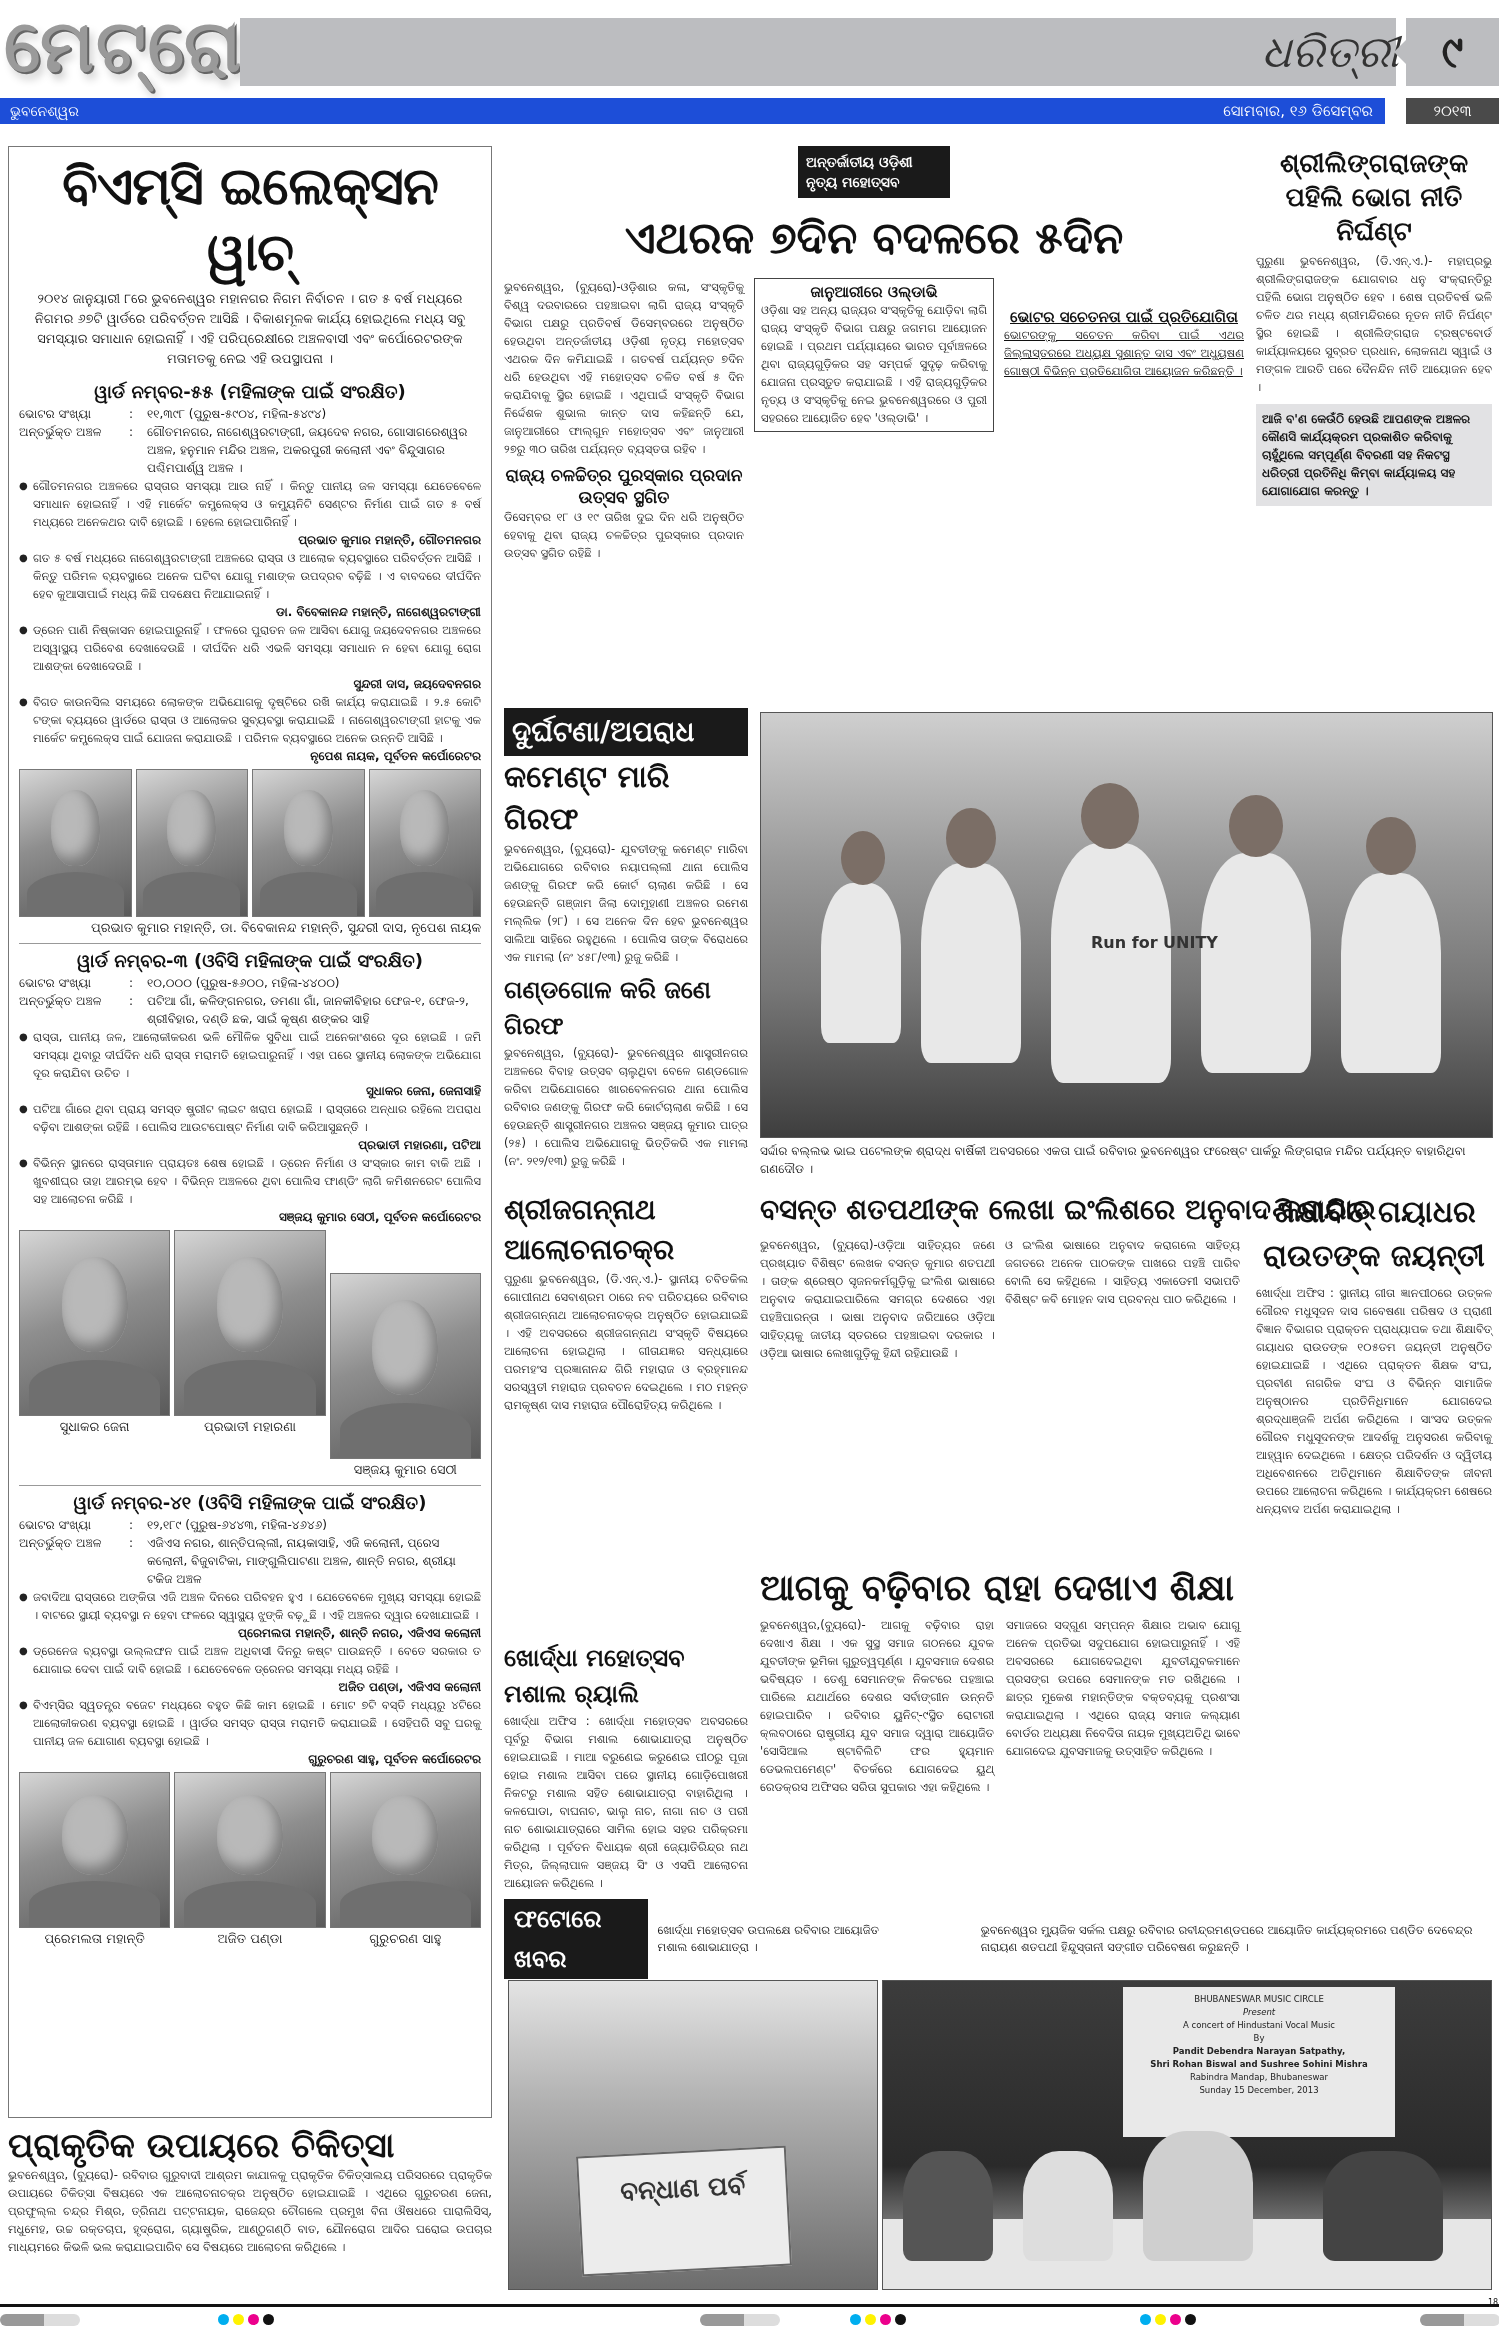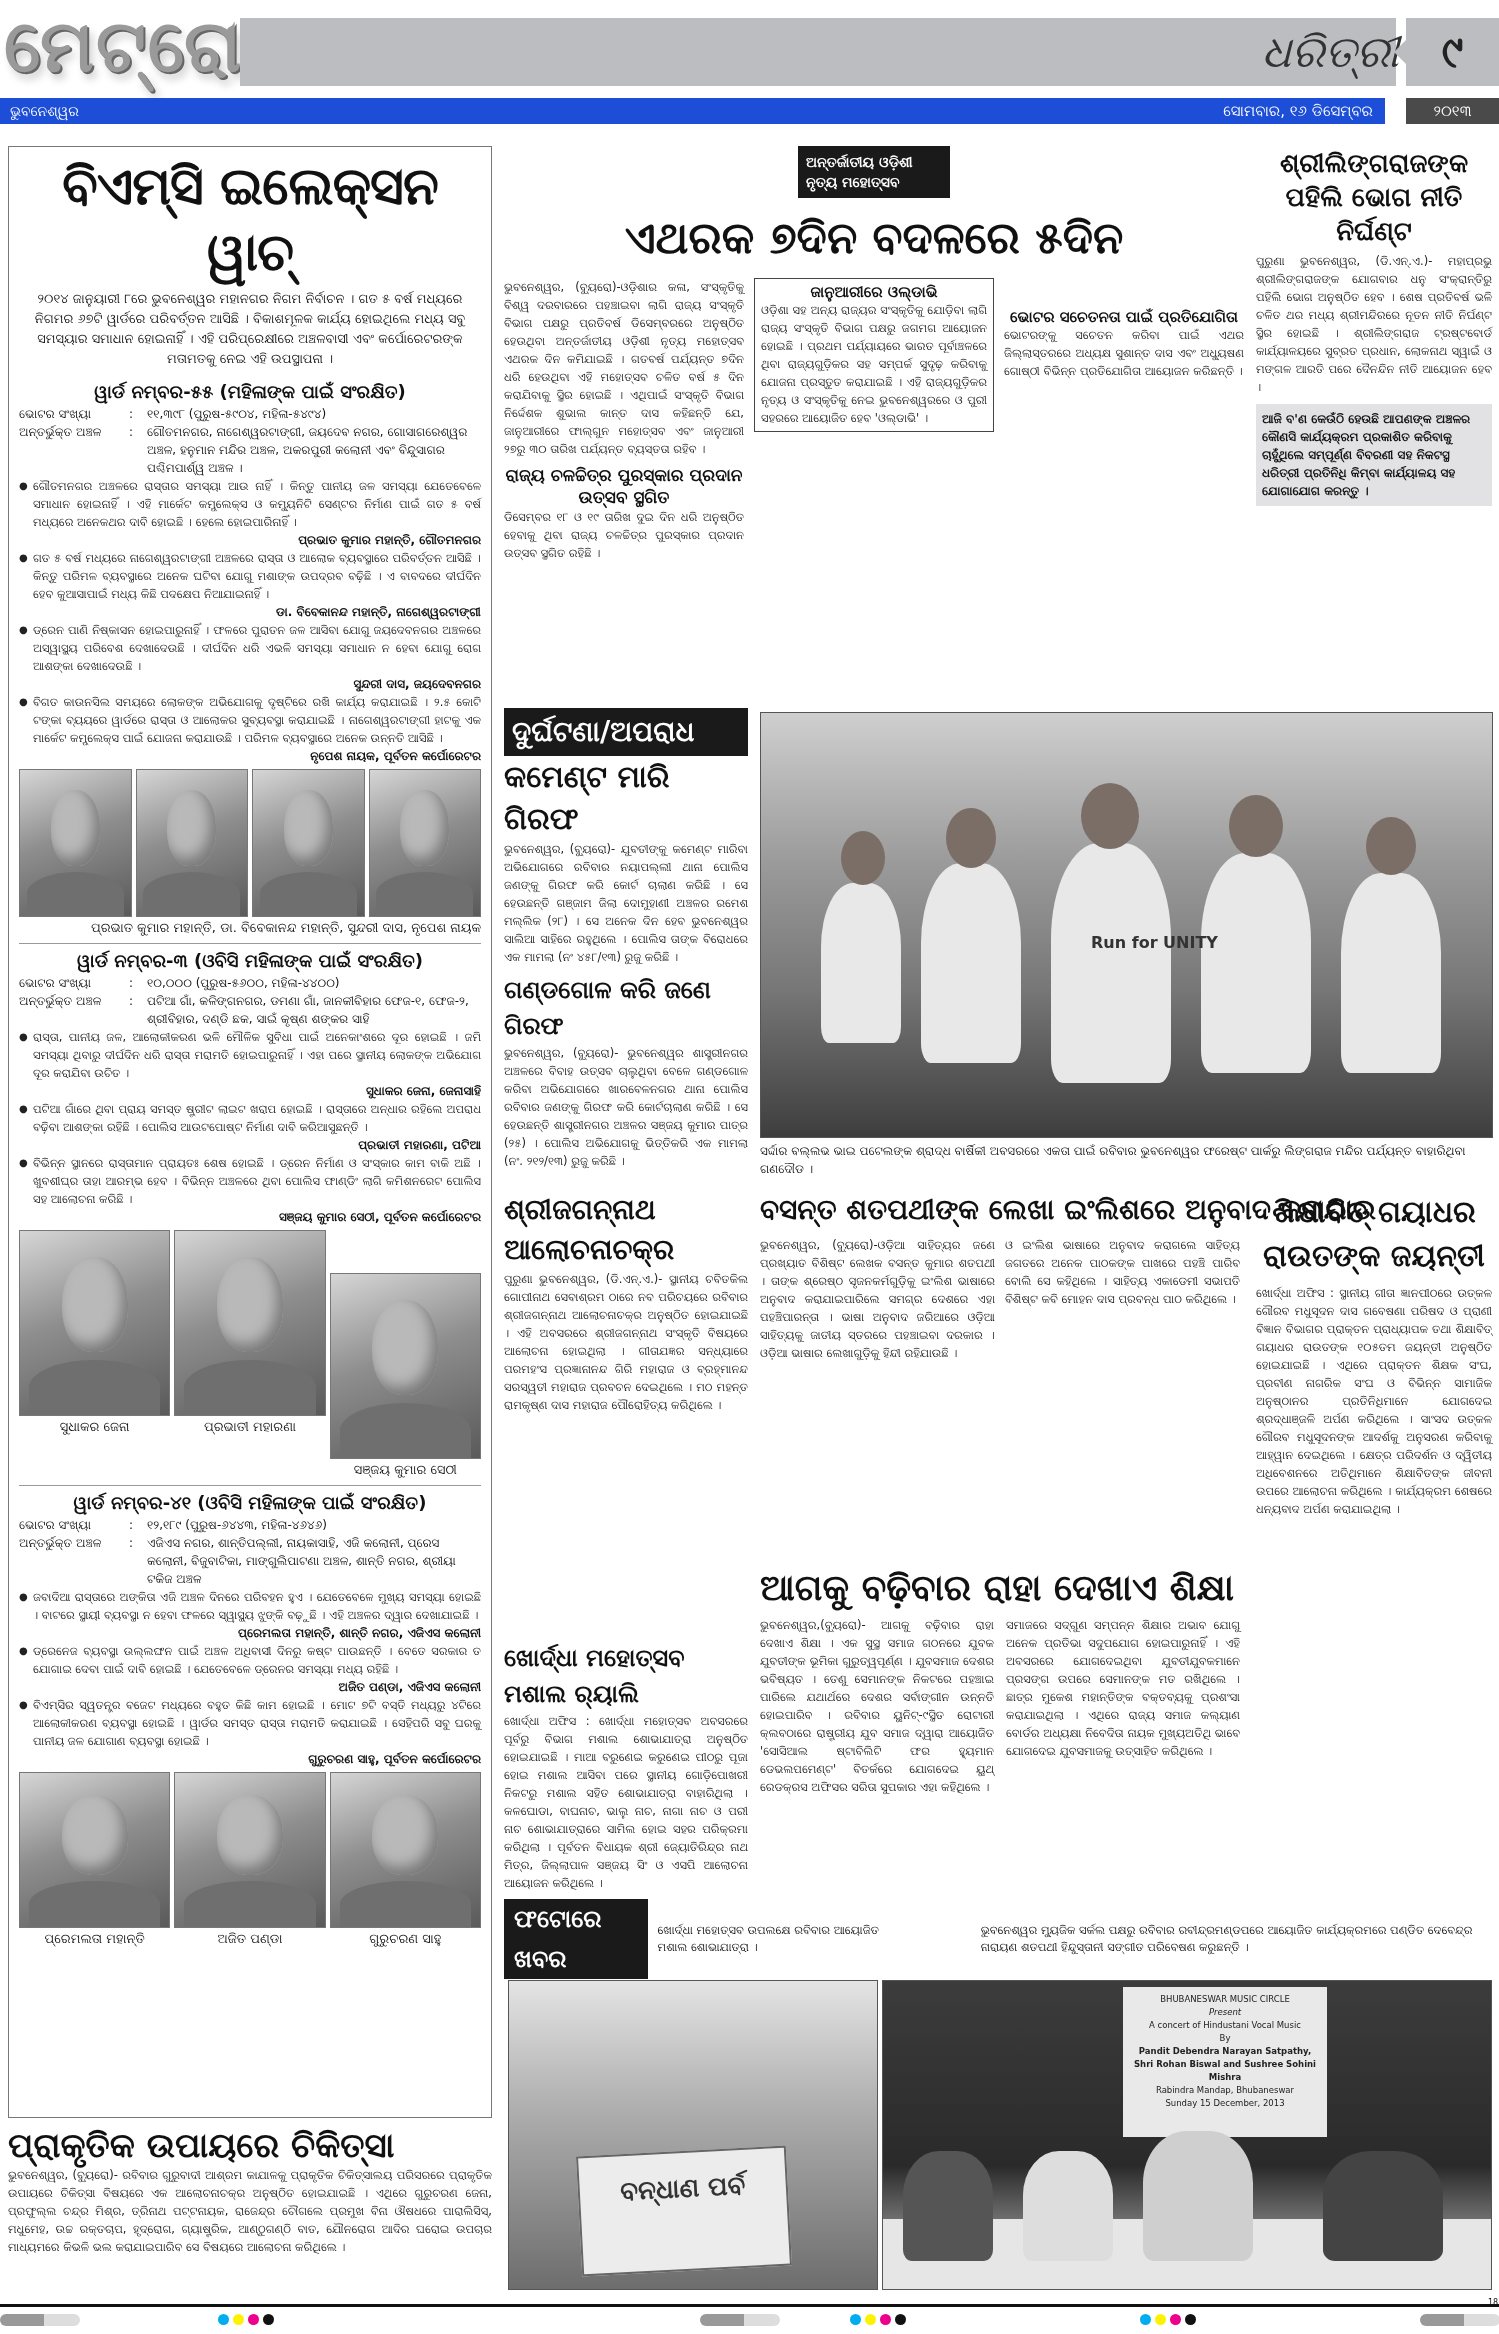--- a/index.html
+++ b/index.html
@@ -225,21 +225,21 @@
       <p class="p">ଭୁବନେଶ୍ୱର, (ବ୍ୟୁରୋ)-ଓଡ଼ିଶାର କଳା, ସଂସ୍କୃତିକୁ ବିଶ୍ୱ ଦରବାରରେ ପହଞ୍ଚାଇବା ଲାଗି ରାଜ୍ୟ ସଂସ୍କୃତି ବିଭାଗ ପକ୍ଷରୁ ପ୍ରତିବର୍ଷ ଡିସେମ୍ବରରେ ଅନୁଷ୍ଠିତ ହେଉଥିବା ଅନ୍ତର୍ଜାତୀୟ ଓଡ଼ିଶୀ ନୃତ୍ୟ ମହୋତ୍ସବ ଏଥରକ ଦିନ କମିଯାଇଛି । ଗତବର୍ଷ ପର୍ଯ୍ୟନ୍ତ ୭ଦିନ ଧରି ହେଉଥିବା ଏହି ମହୋତ୍ସବ ଚଳିତ ବର୍ଷ ୫ ଦିନ କରାଯିବାକୁ ସ୍ଥିର ହୋଇଛି । ଏଥିପାଇଁ ସଂସ୍କୃତି ବିଭାଗ ନିର୍ଦ୍ଦେଶକ ଶୁଭାଲ କାନ୍ତ ଦାସ କହିଛନ୍ତି ଯେ, ଜାନୁଆରୀରେ ଫାଲ୍ଗୁନ ମହୋତ୍ସବ ଏବଂ ଜାନୁଆରୀ ୨୭ରୁ ୩୦ ତାରିଖ ପର୍ଯ୍ୟନ୍ତ ବ୍ୟସ୍ତତା ରହିବ ।</p>
       <h3 class="headline-s" style="text-align:center; font-size:17px; line-height:22px; margin-top:6px;">ରାଜ୍ୟ ଚଳଚ୍ଚିତ୍ର ପୁରସ୍କାର ପ୍ରଦାନ ଉତ୍ସବ ସ୍ଥଗିତ</h3>
       <p class="p">ଡିସେମ୍ବର ୧୮ ଓ ୧୯ ତାରିଖ ଦୁଇ ଦିନ ଧରି ଅନୁଷ୍ଠିତ ହେବାକୁ ଥିବା ରାଜ୍ୟ ଚଳଚ୍ଚିତ୍ର ପୁରସ୍କାର ପ୍ରଦାନ ଉତ୍ସବ ସ୍ଥଗିତ ରହିଛି ।</p>
     </div>
     <div style="width:240px;">
       <div class="bordered" style="padding:4px 6px;">
         <h4 style="font-size:15px; font-weight:bold; text-align:center;">ଜାନୁଆରୀରେ ଓଲ୍ଡାଭି</h4>
         <p class="p">ଓଡ଼ିଶା ସହ ଅନ୍ୟ ରାଜ୍ୟର ସଂସ୍କୃତିକୁ ଯୋଡ଼ିବା ଲାଗି ରାଜ୍ୟ ସଂସ୍କୃତି ବିଭାଗ ପକ୍ଷରୁ ଜଗମଗ ଆୟୋଜନ ହୋଇଛି । ପ୍ରଥମ ପର୍ଯ୍ୟାୟରେ ଭାରତ ପୂର୍ବାଞ୍ଚଳରେ ଥିବା ରାଜ୍ୟଗୁଡ଼ିକର ସହ ସମ୍ପର୍କ ସୁଦୃଢ଼ କରିବାକୁ ଯୋଜନା ପ୍ରସ୍ତୁତ କରାଯାଇଛି । ଏହି ରାଜ୍ୟଗୁଡ଼ିକର ନୃତ୍ୟ ଓ ସଂସ୍କୃତିକୁ ନେଇ ଭୁବନେଶ୍ୱରରେ ଓ ପୁରୀ ସହରରେ ଆୟୋଜିତ ହେବ 'ଓଲ୍ଡାଭି' ।</p>
       </div>
     </div>
-    <div style="width:240px;">
+    <div style="width:240px;text-decoration:underline;">
       <h4 style="font-size:15px; font-weight:bold; text-align:center; margin-top:30px;">ଭୋଟର ସଚେତନତା ପାଇଁ ପ୍ରତିଯୋଗିତା</h4>
       <p class="p">ଭୋଟରଙ୍କୁ ସଚେତନ କରିବା ପାଇଁ ଏଥର ଜିଲ୍ଲାସ୍ତରରେ ଅଧ୍ୟକ୍ଷ ସୁଶାନ୍ତ ଦାସ ଏବଂ ଅଧ୍ୟୁଷଣ ଗୋଷ୍ଠୀ ବିଭିନ୍ନ ପ୍ରତିଯୋଗିତା ଆୟୋଜନ କରିଛନ୍ତି ।</p>
     </div>
   </div>
 </section>
 
 <section class="col" style="left:1256px; top:146px; width:236px;">
   <h2 style="font-size:26px; font-weight:bold; line-height:34px; text-align:center;">ଶ୍ରୀଲିଙ୍ଗରାଜଙ୍କ ପହିଲି ଭୋଗ ନୀତି ନିର୍ଘଣ୍ଟ</h2>
   <p class="p" style="margin-top:4px;">ପୁରୁଣା ଭୁବନେଶ୍ୱର, (ଡି.ଏନ୍.ଏ.)- ମହାପ୍ରଭୁ ଶ୍ରୀଲିଙ୍ଗରାଜଙ୍କ ଯୋଗବାର ଧନୁ ସଂକ୍ରାନ୍ତିରୁ ପହିଲି ଭୋଗ ଅନୁଷ୍ଠିତ ହେବ । ଶେଷ ପ୍ରତିବର୍ଷ ଭଳି ଚଳିତ ଥର ମଧ୍ୟ ଶ୍ରୀମନ୍ଦିରରେ ନୂତନ ନୀତି ନିର୍ଘଣ୍ଟ ସ୍ଥିର ହୋଇଛି । ଶ୍ରୀଲିଙ୍ଗରାଜ ଟ୍ରଷ୍ଟବୋର୍ଡ କାର୍ଯ୍ୟାଳୟରେ ସୁବ୍ରତ ପ୍ରଧାନ, ଲୋକନାଥ ସ୍ୱାଇଁ ଓ ମଙ୍ଗଳ ଆରତି ପରେ ଦୈନନ୍ଦିନ ନୀତି ଆୟୋଜନ ହେବ ।</p>
   <div class="gray-box" style="padding:6px; margin-top:8px;">
@@ -305,21 +305,21 @@
   <div style="display:flex; align-items:center; gap:10px; height:46px;">
     <div class="tag-black" style="font-size:24px; line-height:40px; padding:0 10px; width:150px;">ଫଟୋରେ ଖବର</div>
     <p style="width:260px; font-size:11.5px; line-height:17px;">ଖୋର୍ଦ୍ଧା ମହୋତ୍ସବ ଉପଲକ୍ଷେ ରବିବାର ଆୟୋଜିତ ମଶାଲ ଶୋଭାଯାତ୍ରା ।</p>
     <p style="width:540px; margin-left:66px; font-size:11.5px; line-height:17px;">ଭୁବନେଶ୍ୱର ମ୍ୟୁଜିକ ସର୍କଲ ପକ୍ଷରୁ ରବିବାର ରବୀନ୍ଦ୍ରମଣ୍ଡପରେ ଆୟୋଜିତ କାର୍ଯ୍ୟକ୍ରମରେ ପଣ୍ଡିତ ଦେବେନ୍ଦ୍ର ନାରାୟଣ ଶତପଥୀ ହିନ୍ଦୁସ୍ତାନୀ ସଙ୍ଗୀତ ପରିବେଷଣ କରୁଛନ୍ତି ।</p>
   </div>
 </section>
 <div class="big-photo" style="left:508px; top:1980px; width:370px; height:310px; background:linear-gradient(180deg,#e4e4e4 0%,#b0b0b0 40%,#6d6d6d 100%);">
   <div style="position:absolute; left:70px; top:170px; width:210px; height:120px; background:#ececec; border:2px solid #666; transform:rotate(-3deg); font-size:26px; font-weight:bold; text-align:center; line-height:70px; color:#333;">ବନ୍ଧାଣ ପର୍ବ</div>
 </div>
 <div class="big-photo" style="left:882px; top:1980px; width:610px; height:310px; background:linear-gradient(180deg,#3c3c3c 0%,#2a2a2a 60%,#c8c8c8 100%);">
-  <div style="position:absolute; left:240px; top:6px; width:204px; height:150px; background:#e9e9e9; padding:6px; font-size:8.5px; text-align:center; line-height:13px; color:#222;">
+  <div style="position:absolute; left:240px; top:6px; width:272px; height:150px; background:#e9e9e9; padding:6px; font-size:8.5px; text-align:center; line-height:13px; color:#222;">
     <div>BHUBANESWAR MUSIC CIRCLE</div>
     <div style="font-style:italic;">Present</div>
     <div>A concert of Hindustani Vocal Music</div>
     <div>By</div>
     <div style="font-weight:bold;">Pandit Debendra Narayan Satpathy,</div>
     <div style="font-weight:bold;">Shri Rohan Biswal and Sushree Sohini Mishra</div>
     <div>Rabindra Mandap, Bhubaneswar</div>
     <div>Sunday 15 December, 2013</div>
   </div>
   <div style="position:absolute; left:0; bottom:0; width:100%; height:70px; background:#e6e6e6;"></div>

